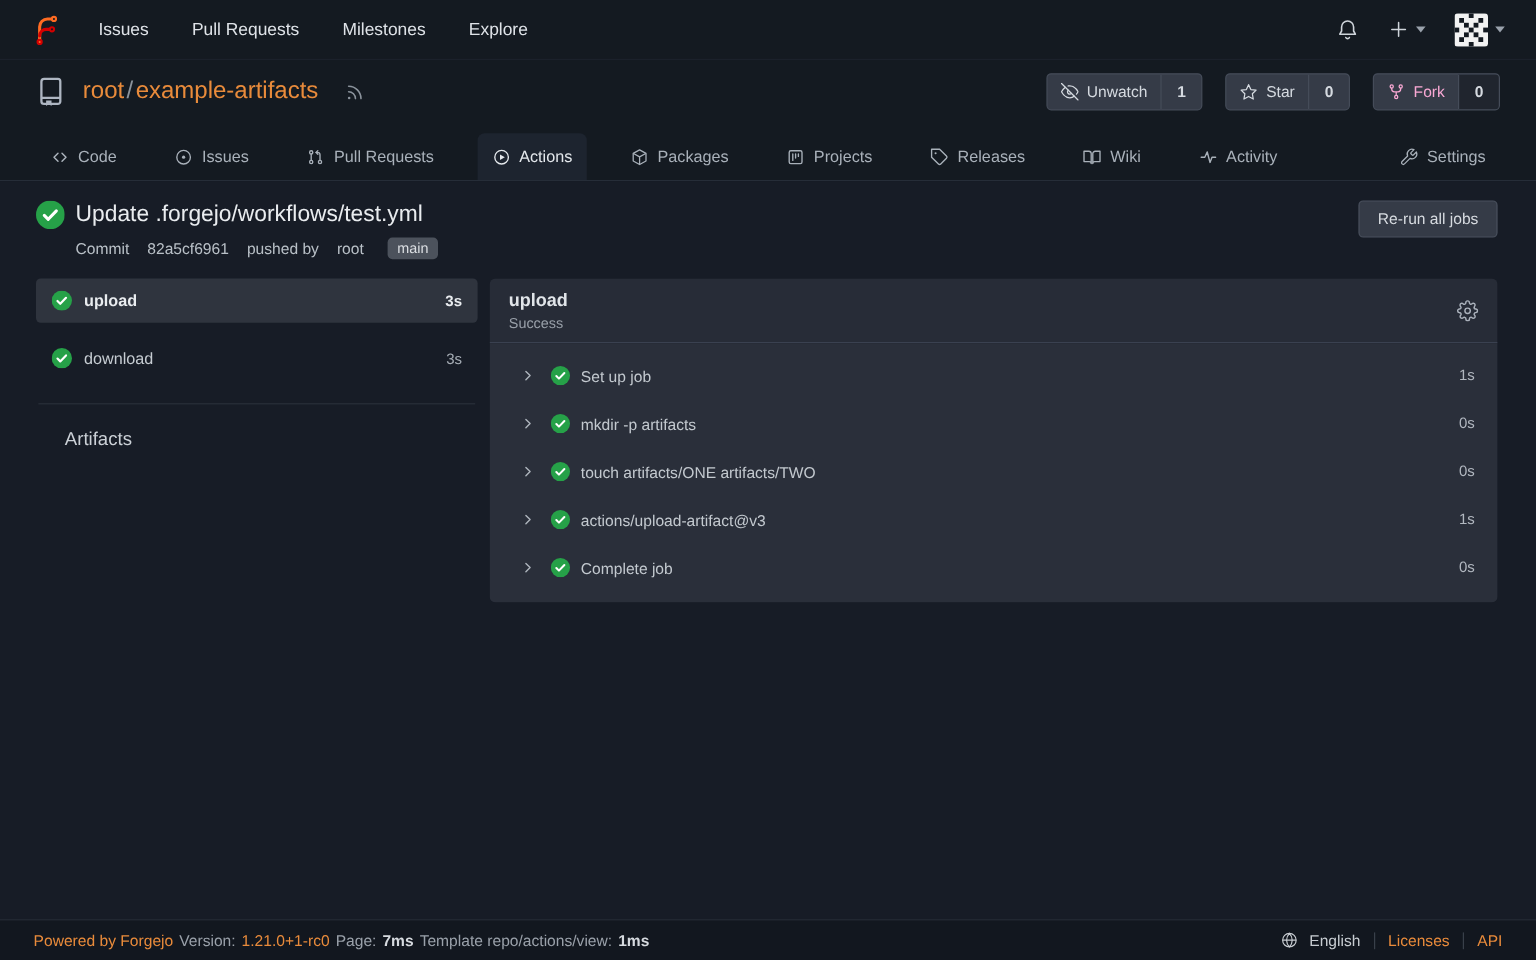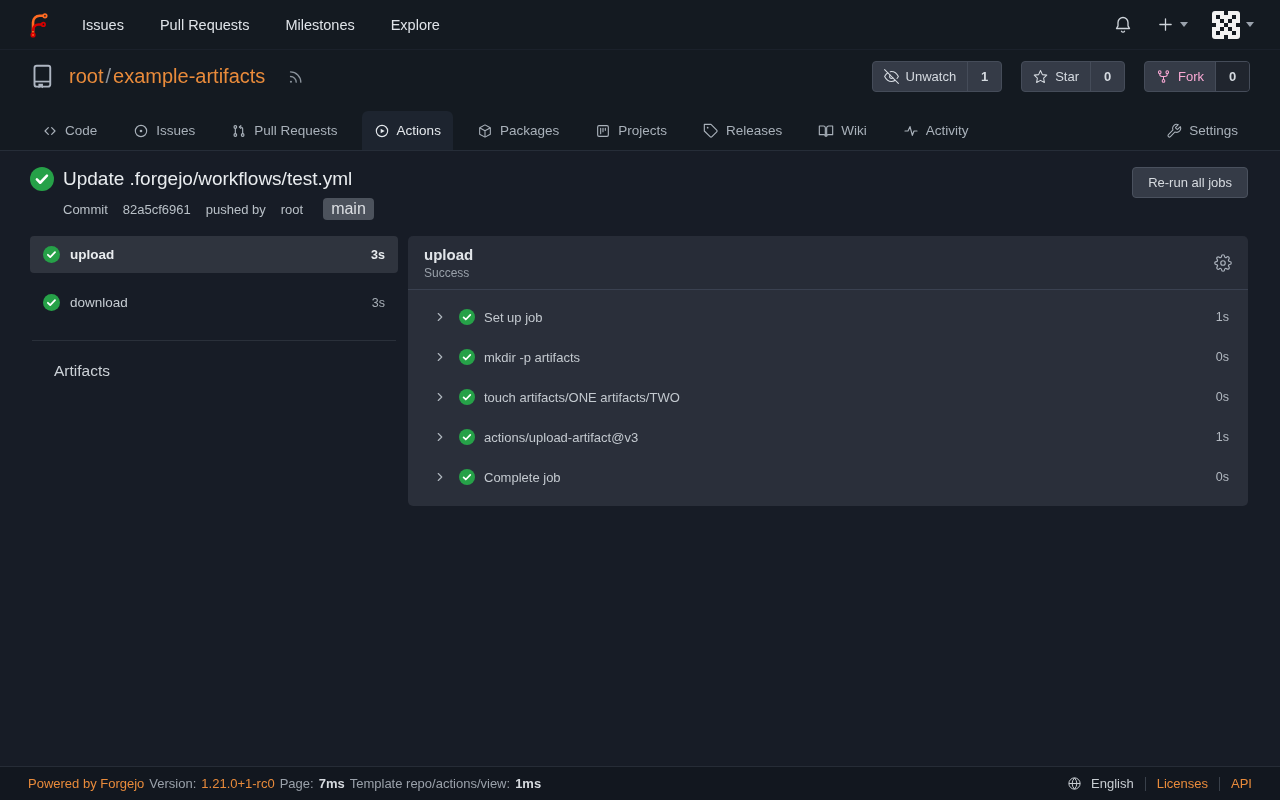--- a/index.html
+++ b/index.html
@@ -50,33 +50,33 @@
   .btn-group{display:flex;align-items:stretch;height:31px;border:1px solid #454c59;
     border-radius:4px;overflow:hidden;background:var(--bg-btn);font-size:13px;color:#d5dae0;cursor:pointer}
   .btn-group .lbl{display:flex;align-items:center;gap:7px;padding:0 11px}
   .btn-group .cnt{display:flex;align-items:center;justify-content:center;padding:0 12px;
     border-left:1px solid #454c59;min-width:34px;font-weight:600}
   .btn-group.disabled .lbl{color:#f9a8d4}
   .btn-group.disabled .cnt{background:#20252e}
 
   
   .tabs{background:var(--bg-top);display:flex;align-items:flex-end;padding:0 30px;
-    height:46px;border-bottom:1px solid #262d38;gap:12px;flex:none}
+    height:46px;border-bottom:1px solid #262d38;gap:24px;flex:none}
   .tab{display:flex;align-items:center;gap:7px;padding:0 12px;height:39px;
     color:#a9b1ba;font-size:13.5px;border-radius:6px 6px 0 0;cursor:pointer}
   .tab.active{background:#1d242f;color:#e4e8ec;font-weight:400}
   .tab-spacer{flex:1}
 
   
   .content{flex:1;background:var(--bg-content);padding:16px 32px 0 30px;overflow:hidden}
   .run-header{display:flex;align-items:flex-start}
   .run-titleline{display:flex;align-items:center;gap:9px}
   .run-title{font-size:19px;font-weight:400;color:#e9ecef}
   .run-sub{margin:7px 0 0 33px;font-size:13px;color:#b9c0c7;display:flex;align-items:center;gap:15px}
-  .branch-badge{background:#4c525c;color:#dcdfe3;font-size:16px;padding:2px 8px;border-radius:4px;margin-left:5px}
+  .branch-badge{background:#4c525c;color:#dcdfe3;font-size:12px;padding:2px 8px;border-radius:4px;margin-left:5px}
   .rerun-btn{margin-left:auto;height:31px;padding:0 15px;background:var(--bg-btn);
     border:1px solid var(--border-btn);border-radius:4px;color:#d7dbe0;font-size:13px;cursor:pointer;
     font-family:inherit}
 
   .columns{display:flex;margin-top:16px;align-items:flex-start}
   .sidebar{width:368px;margin-right:10px;flex:none}
   .job-row{display:flex;align-items:center;gap:10px;height:37px;border-radius:4px;
     padding:0 13px;font-size:13.5px;color:#c6ccd2;margin-bottom:11px;cursor:pointer}
   .job-row.selected{background:var(--bg-selected);color:#e9ecef;font-weight:700}
   .job-row .dur{margin-left:auto;font-size:12.5px;color:#a7aeb6}

